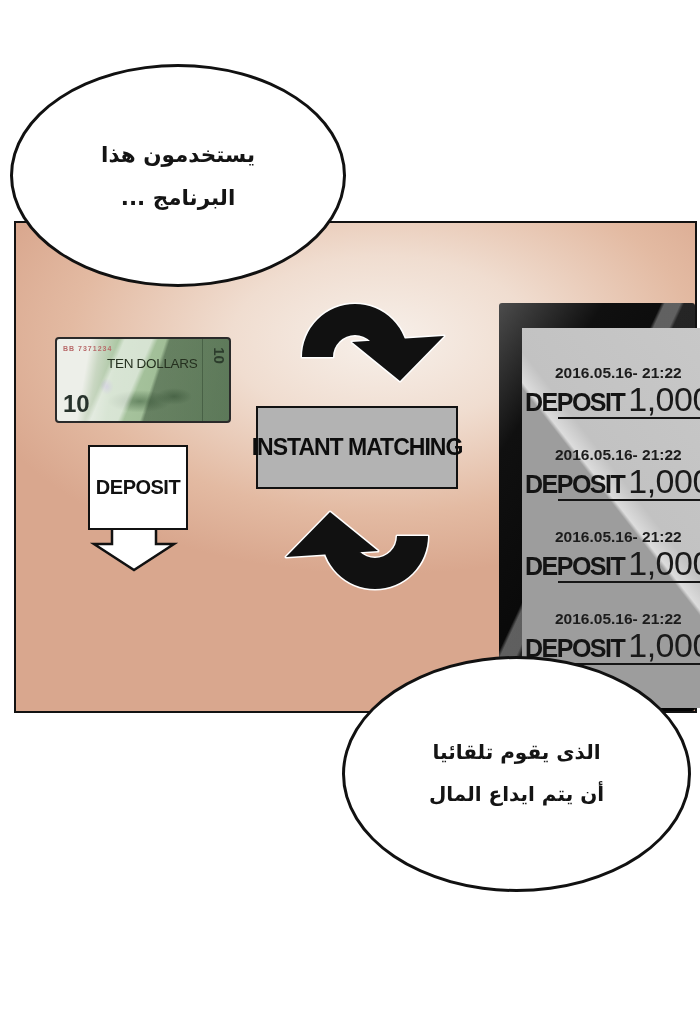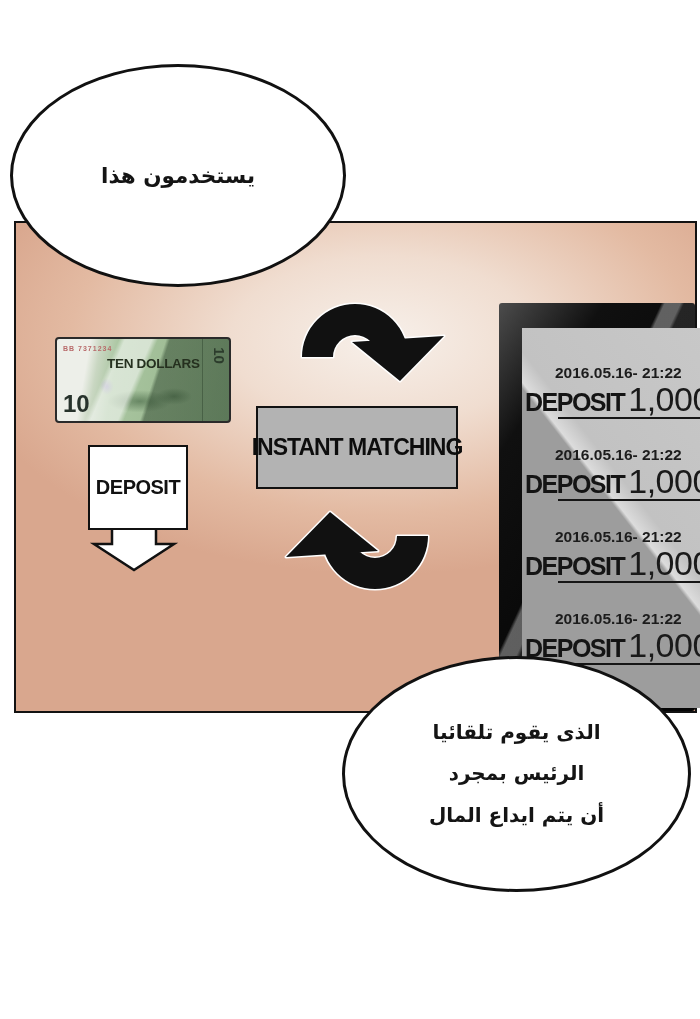--- a/index.html
+++ b/index.html
@@ -16,21 +16,21 @@
   .bill{position:absolute;left:55px;top:337px;width:176px;height:86px;box-sizing:border-box;
         border:2px solid #2a2a2a;border-radius:4px;z-index:2;overflow:hidden;
         background:
           linear-gradient(113deg, rgba(255,255,255,0) 30%, rgba(255,255,255,.55) 33% 46%, rgba(255,255,255,0) 49%),
           linear-gradient(108deg, rgba(22,44,24,0) 55%, rgba(22,44,24,.42) 57%),
           radial-gradient(46px 16px at 48% 76%, rgba(55,88,55,.55), rgba(55,88,55,0) 70%),
           radial-gradient(26px 12px at 68% 70%, rgba(55,88,55,.45), rgba(55,88,55,0) 70%),
           radial-gradient(9px 11px at 29% 58%, rgba(150,130,200,.55), rgba(150,130,200,0) 75%),
           linear-gradient(100deg, #edefe9 0% 18%, #c9d7c2 24%, #a9c5a0 34%, #9dbb93 70%, #8fb088 100%);}
   .bill .serial{position:absolute;left:6px;top:6px;font-size:7px;letter-spacing:1px;color:#b86a6a;font-weight:bold;}
-  .bill .title{position:absolute;left:50px;top:17px;font-size:13.5px;font-weight:bold;color:#25301f;letter-spacing:-.3px;}
+  .bill .title{position:absolute;left:50px;top:17px;font-size:13.5px;font-weight:normal;color:#25301f;letter-spacing:-.3px;}
   .bill .value{position:absolute;left:6px;bottom:3px;font-size:24px;font-weight:bold;color:#27322b;}
   .bill .value-side{position:absolute;right:1px;top:8px;font-size:15px;font-weight:bold;color:#2c3c2c;transform:rotate(90deg);}
   .bill .strip-line{position:absolute;right:26px;top:0;bottom:0;width:1px;background:rgba(30,50,30,.35);}
 
   
   .deposit-box{position:absolute;left:88px;top:445px;width:100px;height:85px;box-sizing:border-box;
                border:2px solid #111;background:#fff;z-index:2;
                display:flex;align-items:center;justify-content:center;}
   .deposit-box span{font-size:20px;font-weight:bold;color:#111;letter-spacing:-.5px;}
   .down-arrow{position:absolute;left:85px;top:524px;z-index:2;}
@@ -146,21 +146,21 @@
           <span class="amt">1,000</span>
         </span>
         <span class="l-sep"></span>
       </div>
 
     </div>
   </div>
 
   <div class="bubble bubble-top">
     <div>يستخدمون هذا</div>
+    <div>البرنامج ...</div>
   </div>
 
   <div class="bubble bubble-bottom">
     <div>الذى يقوم تلقائيا</div>
-    <div>الرئيس بمجرد</div>
     <div>أن يتم ايداع المال</div>
   </div>
 
 </div>
 
 </body></html>

